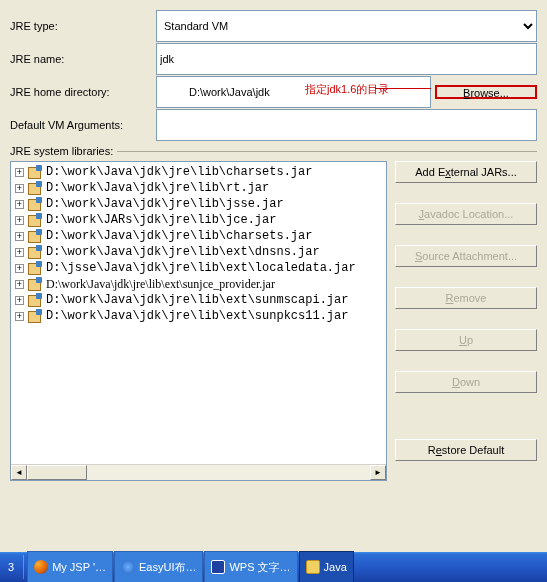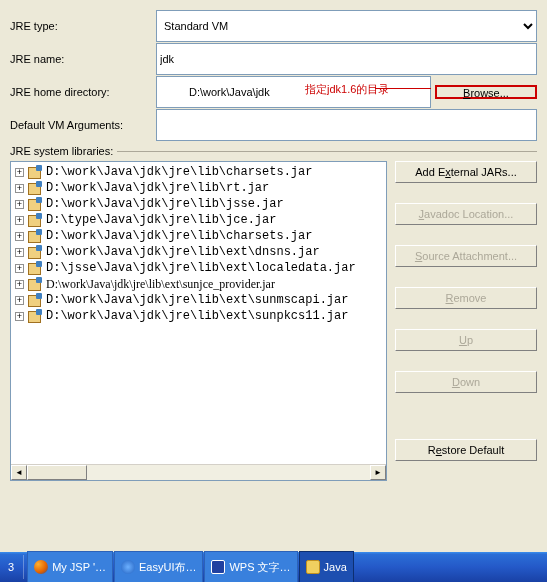--- a/index.html
+++ b/index.html
@@ -145,21 +145,21 @@
           <span style="font-family:'Courier New',monospace;font-size:12px">D:\work\Java\jdk\jre\lib\rt.jar</span>
         </div>
         <div class="tree-item">
           <span class="expand-box">+</span>
           <span class="jar-icon"></span>
           <span style="font-family:'Courier New',monospace;font-size:12px">D:\work\Java\jdk\jre\lib\jsse.jar</span>
         </div>
         <div class="tree-item">
           <span class="expand-box">+</span>
           <span class="jar-icon"></span>
-          <span style="font-family:'Courier New',monospace;font-size:12px">D:\type\Java\jdk\jre\lib\jce.jar</span>
+          <span style="font-family:'Courier New',monospace;font-size:12px">D:\work\JARs\jdk\jre\lib\jce.jar</span>
         </div>
         <div class="tree-item">
           <span class="expand-box">+</span>
           <span class="jar-icon"></span>
           <span style="font-family:'Courier New',monospace;font-size:12px">D:\work\Java\jdk\jre\lib\charsets.jar</span>
         </div>
         <div class="tree-item">
           <span class="expand-box">+</span>
           <span class="jar-icon"></span>
           <span style="font-family:'Courier New',monospace;font-size:12px">D:\work\Java\jdk\jre\lib\ext\dnsns.jar</span>

